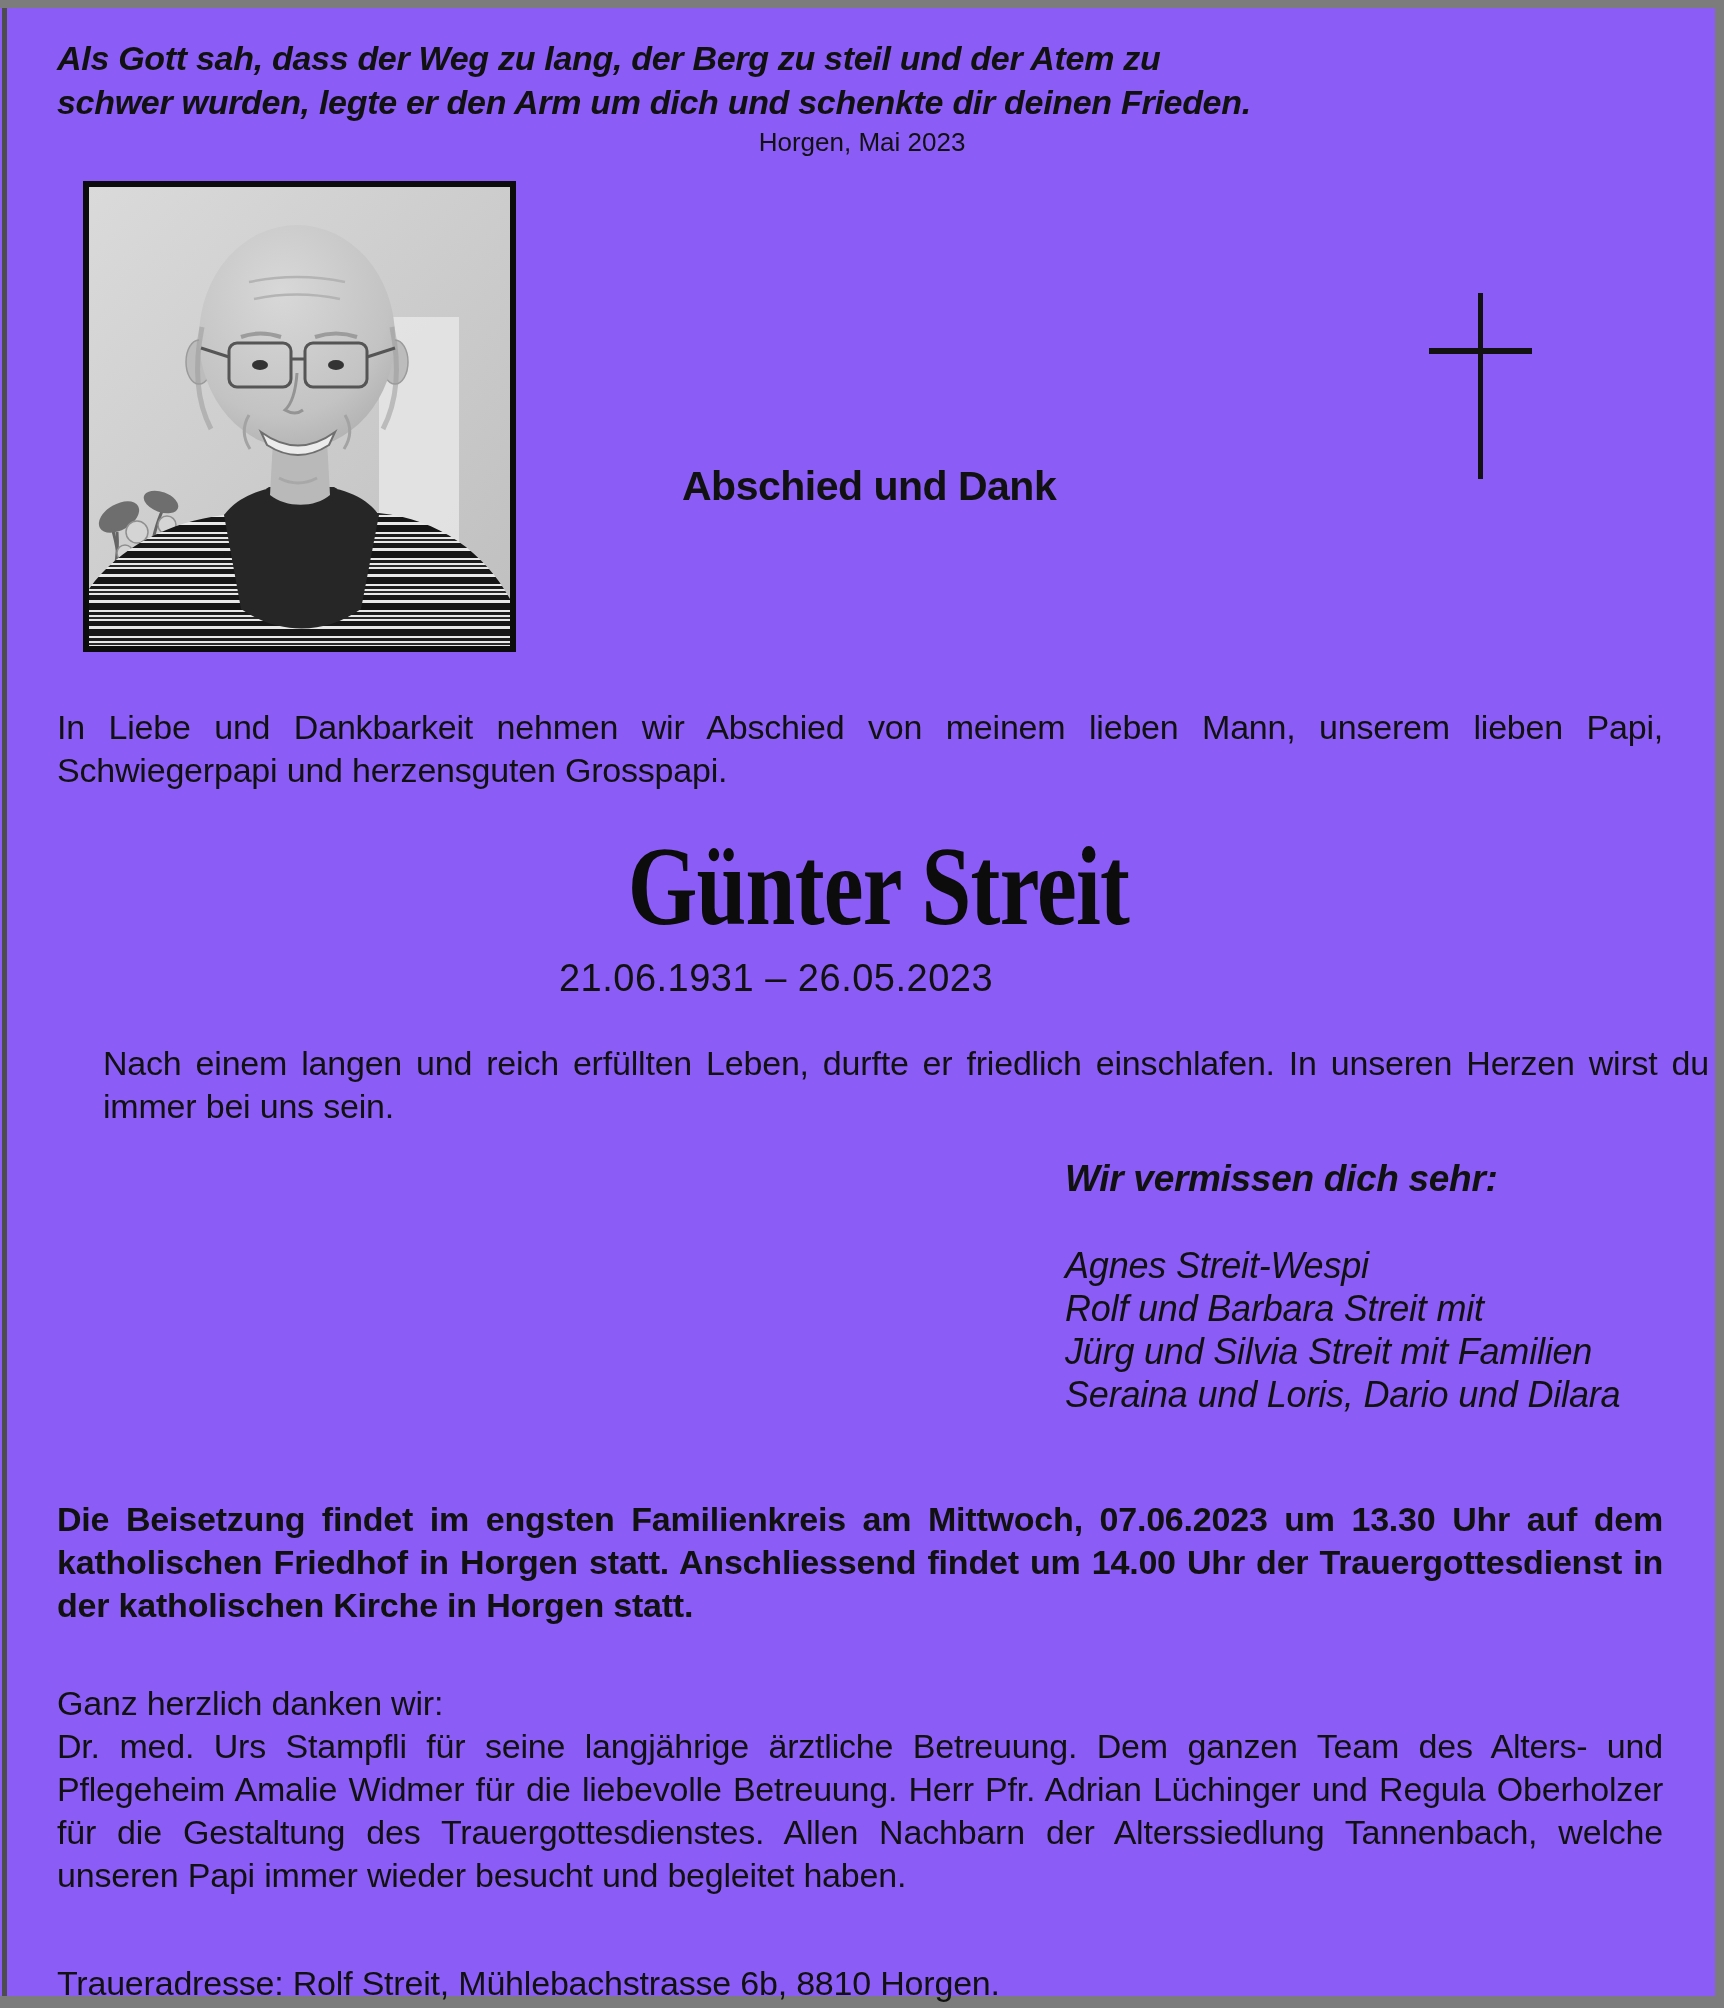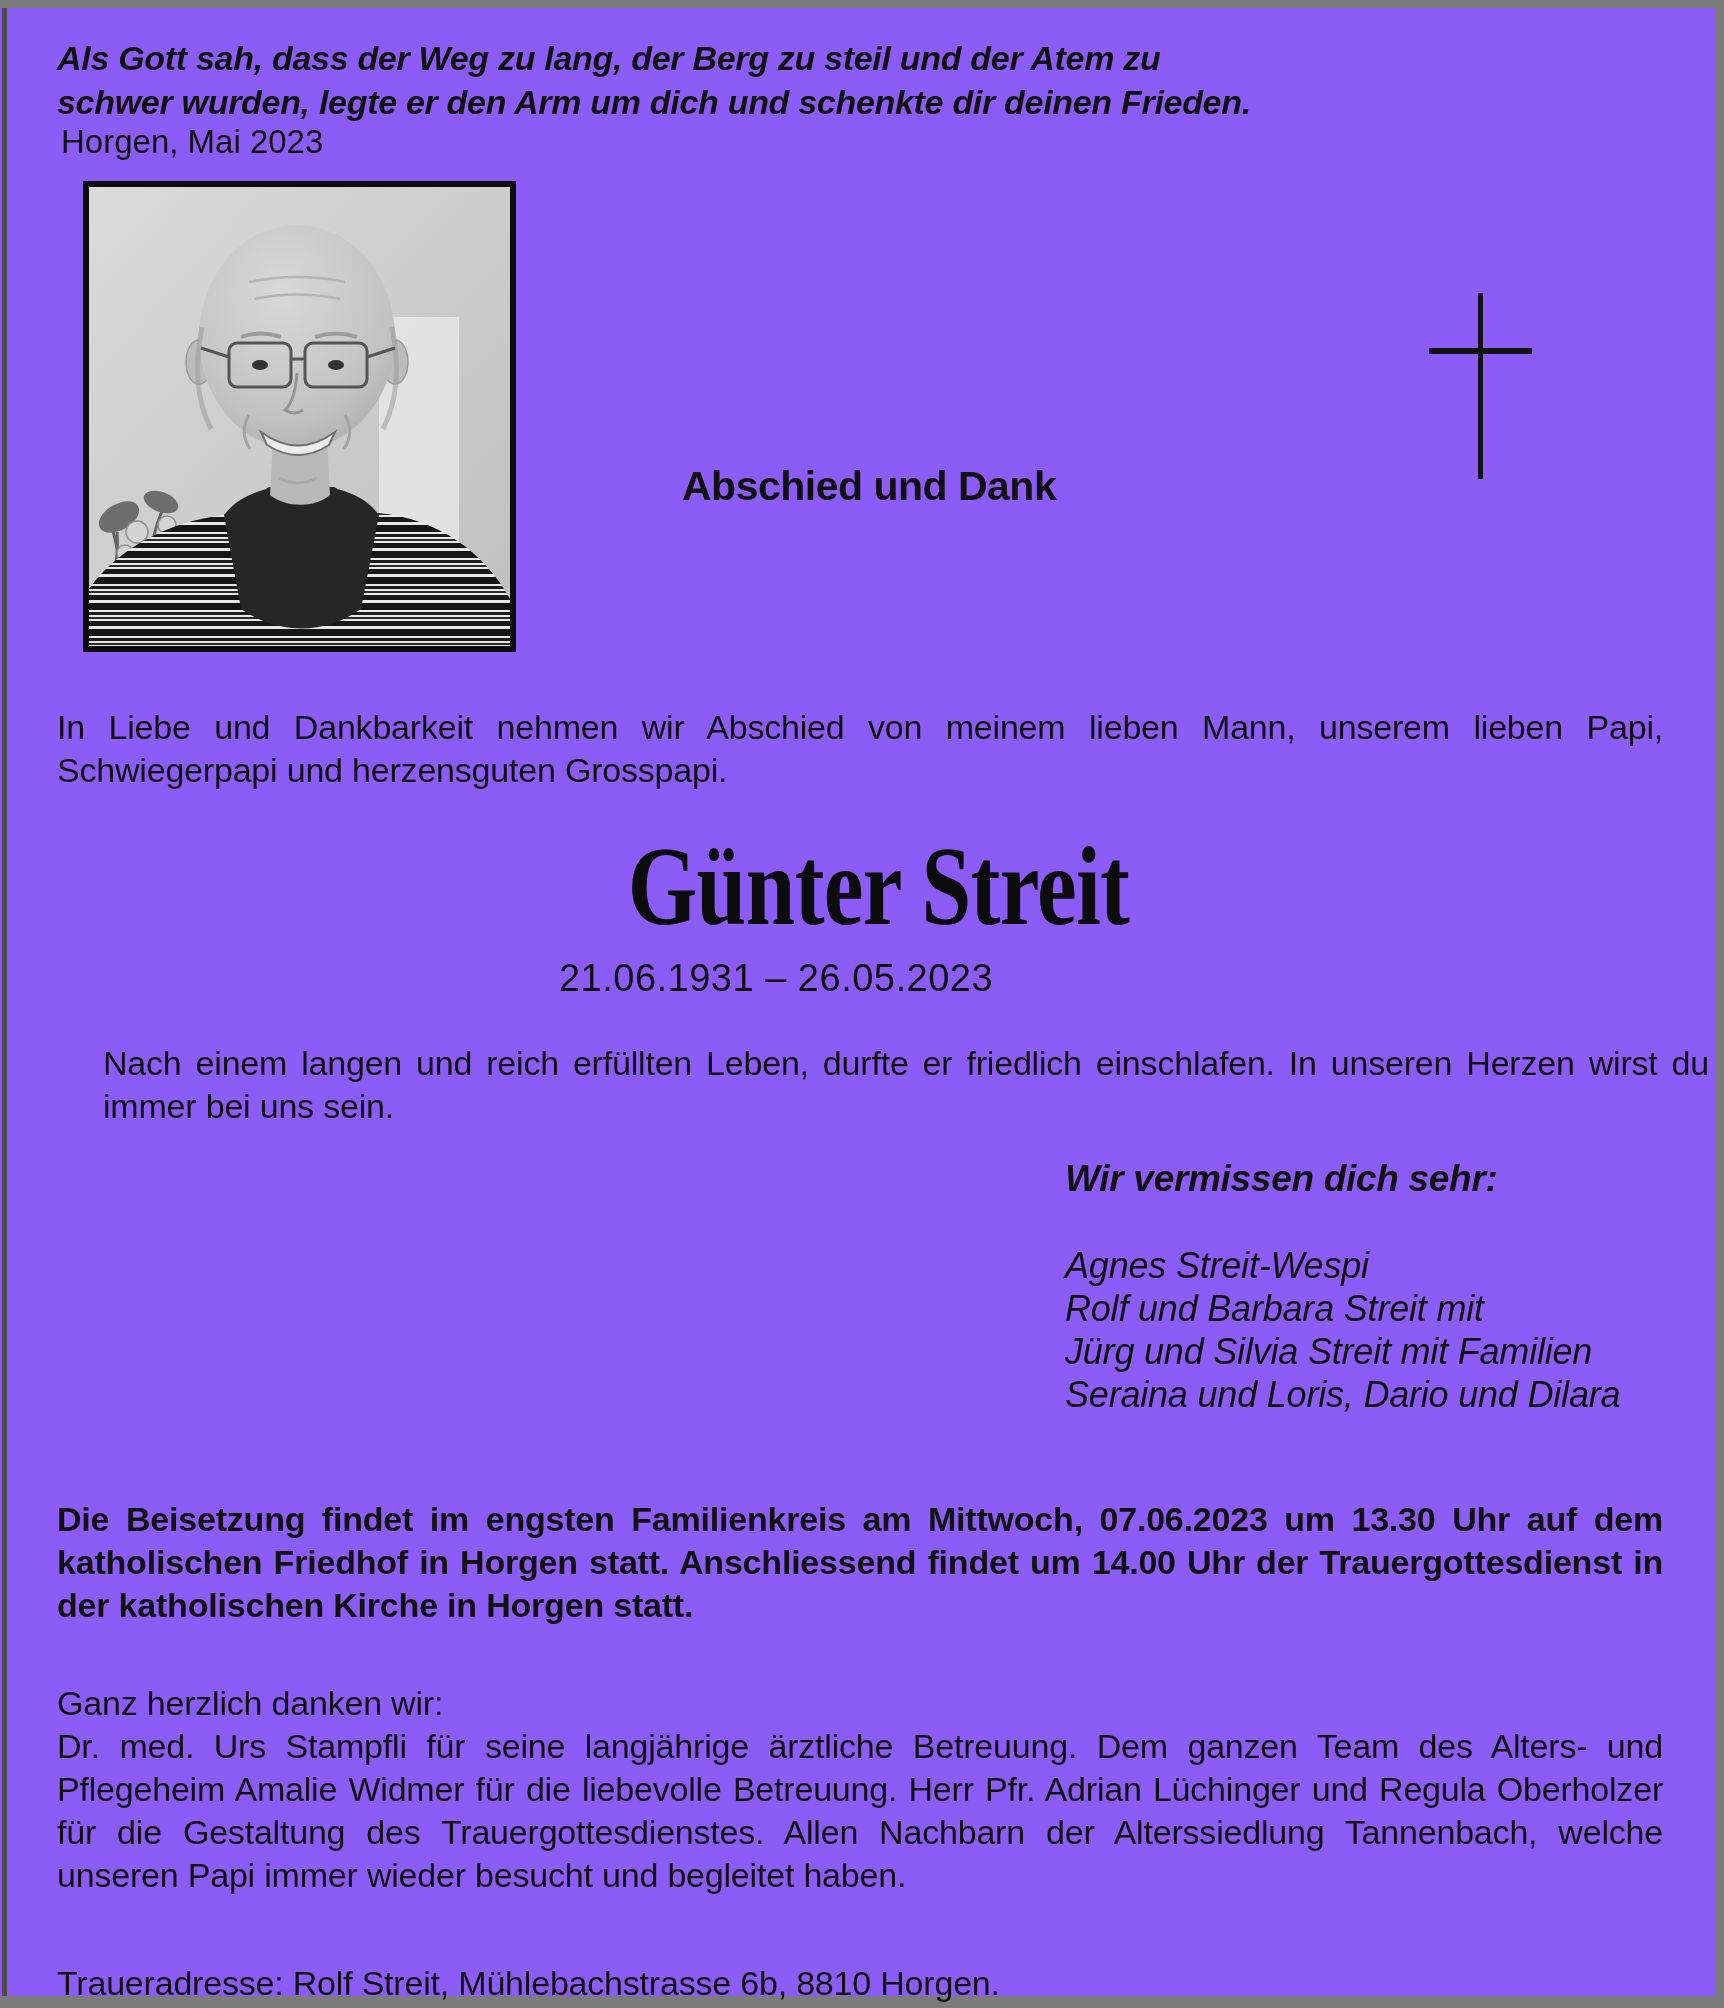--- a/index.html
+++ b/index.html
@@ -20,21 +20,21 @@
 
   .quote {
     position: absolute; left: 57px; top: 36px; width: 1606px;
     font-size: 34px; line-height: 44px; font-style: italic; font-weight: bold;
     letter-spacing: -0.3px;
   }
   .quote .qline { display: block; }
 
   .dateline {
     position: absolute; left: 61px; top: 120px; width: 1602px;
-    text-align: left; font-size: 33px; line-height: 44px;
+    text-align: center; font-size: 26px; line-height: 44px;
   }
 
   .photo {
     position: absolute; left: 83px; top: 181px; width: 433px; height: 471px;
     box-sizing: border-box; border: 6px solid #0c0c0c; background: #cfcfcf;
   }
   .photo svg { display: block; }
 
   .headline {
     position: absolute; left: 682px; top: 462px;

